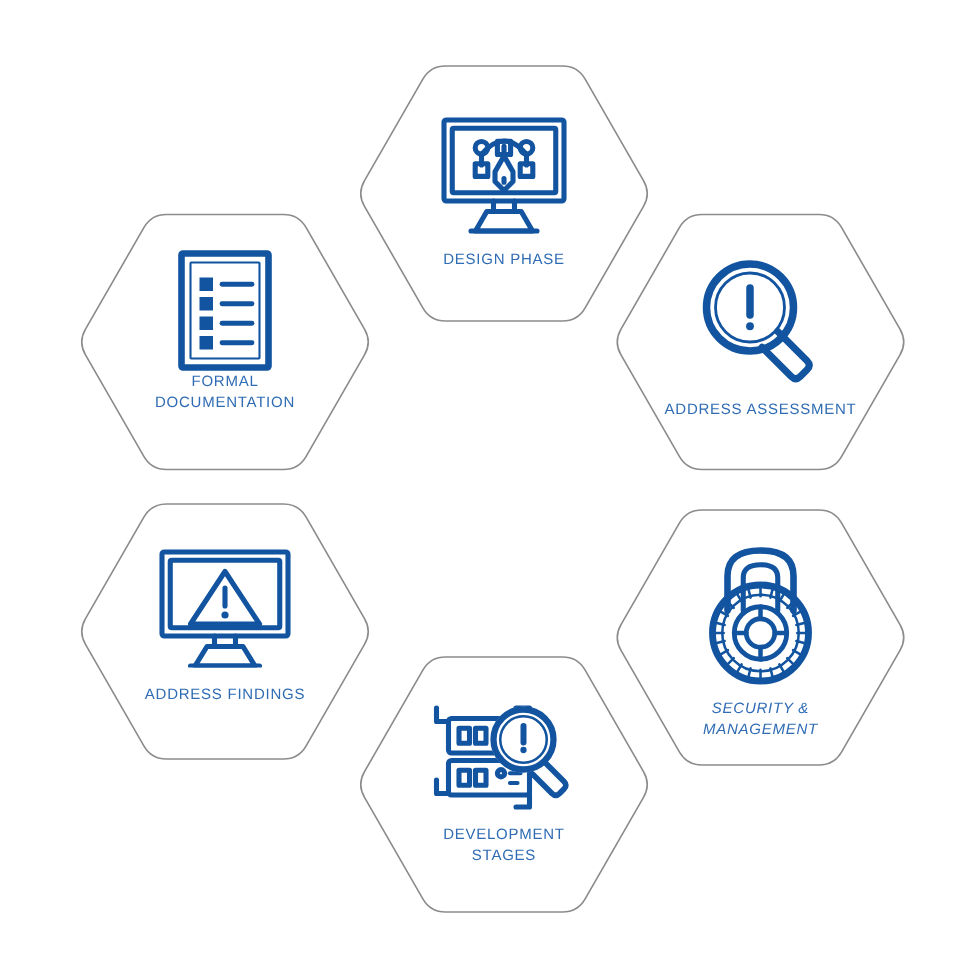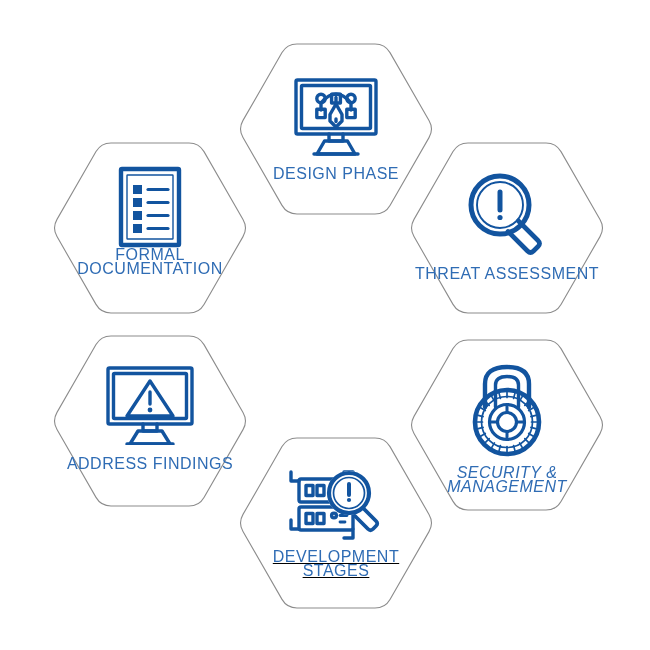--- a/index.html
+++ b/index.html
@@ -40,36 +40,36 @@
     align-items: center;
     justify-content: flex-start;
     box-sizing: border-box;
   }
   .hex-icon {
     display: block;
   }
   .hex-label {
     color: #2f6cb4;
     font-family: "Liberation Sans", sans-serif;
-    font-size: 16px;
+    font-size: 10px;
     letter-spacing: 0.5px;
     line-height: 13.5px;
     text-align: center;
     white-space: pre-line;
     font-weight: 400;
   }
 
   
   .cell-design .hex-content      { padding-top: 48px; }
   .cell-design .hex-label        { margin-top: 10px; }
   .cell-threat .hex-content      { padding-top: 44px; }
   .cell-threat .hex-label        { margin-top: 11px; }
   .cell-security .hex-content    { padding-top: 38px; }
   .cell-security .hex-label      { margin-top: 9px; font-style: italic; }
-  .cell-development .hex-content { padding-top: 44px; text-decoration: underline; }
+  .cell-development .hex-content { padding-top: 44px; }
   .cell-development .hex-label   { margin-top: 9px; }
   .cell-address .hex-content     { padding-top: 44px; }
   .cell-address .hex-label       { margin-top: 12px; }
   .cell-formal .hex-content      { padding-top: 38px; }
   .cell-formal .hex-label        { }
 </style>
 </head>
 <body>
 
 <div id="stage">
@@ -114,21 +114,21 @@
     <div class="hex-content">
       <svg class="hex-icon" width="84" height="84" viewBox="0 0 84 84">
         <g fill="none" stroke="#12549f" stroke-linecap="round" stroke-linejoin="round">
           <circle cx="35" cy="33" r="29" stroke-width="5"></circle>
           <circle cx="35" cy="33" r="23" stroke-width="1.9"></circle>
           <line x1="35" y1="20" x2="35" y2="38" stroke-width="5"></line>
           <circle cx="35" cy="45.5" r="2.6" fill="#12549f" stroke="none"></circle>
           <path d="M55.5 54 L 75 73.5 Q 78 76.5 75 79.5 L 70.5 84 Q 67.5 87 64.5 84 L 45 64.5" stroke-width="4.6" transform="translate(-2,-5)"></path>
         </g>
       </svg>
-      <div class="hex-label">THREAT ASSESSMENT</div>
+      <div class="hex-label">ADDRESS ASSESSMENT</div>
     </div>
   </div>
 
   <div class="hex-cell cell-security" style="left:408px; top:325px;">
     <svg class="hex-outline" viewBox="0 0 198 198">
       <path d="M 60 2 L 138 2 Q 148 2 153 10.6 L 192 78.4 Q 197 87 192 95.6
                L 153 163.4 Q 148 172 138 172 L 60 172 Q 50 172 45 163.4
                L 6 95.6 Q 1 87 6 78.4 L 45 10.6 Q 50 2 60 2 Z" transform="translate(0,13)" fill="#ffffff" stroke="#8c8c8c" stroke-width="1.1"></path>
     </svg>
     <div class="hex-content">

